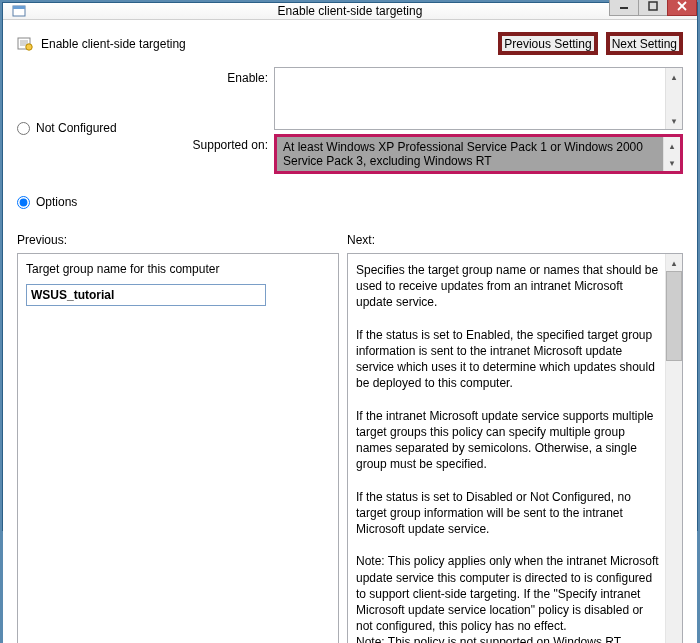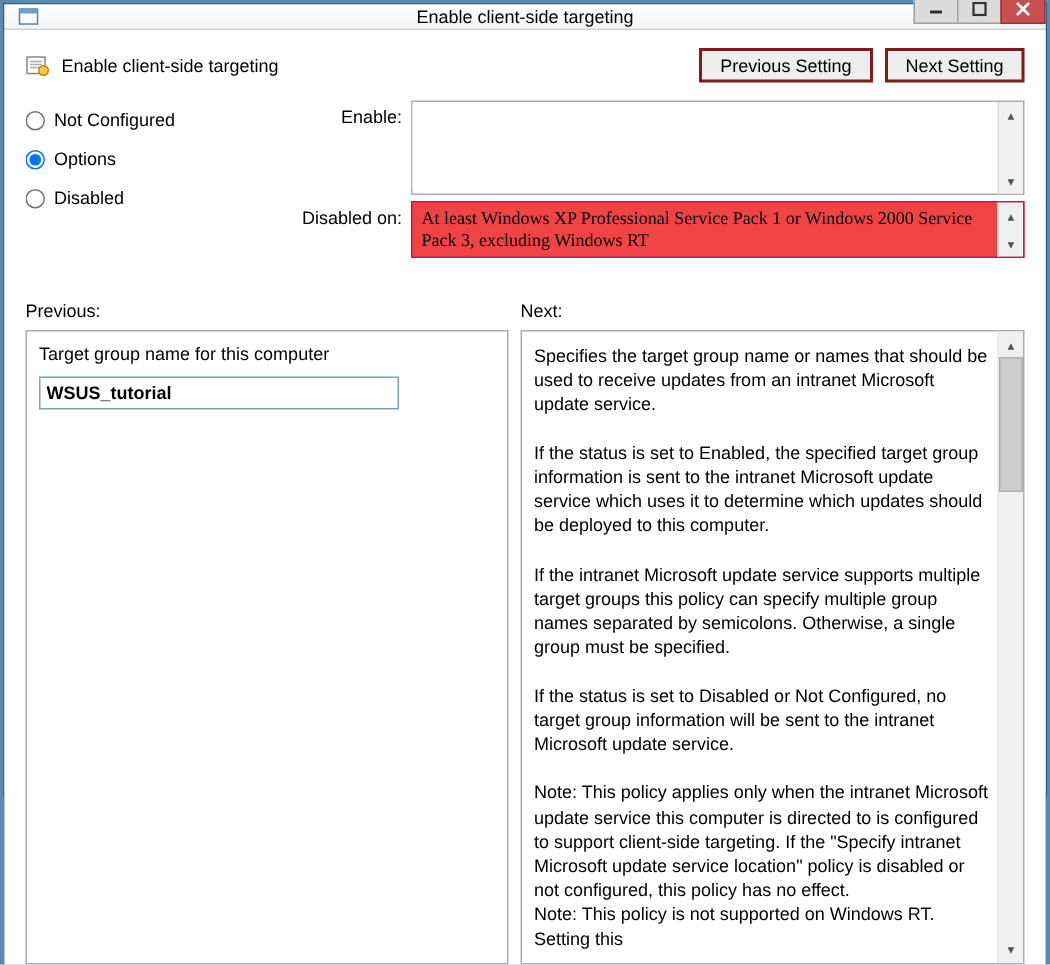--- a/index.html
+++ b/index.html
@@ -83,23 +83,23 @@
   .header-title {
     font-size: 12px;
   }
   .nav-buttons {
     margin-left: auto;
     display: flex;
     gap: 8px;
   }
   .btn {
     height: 23px;
-    padding: 0 12px;
+    padding: 0 2px;
     background: #eee;
-    border: 2px solid #7f1d1d;
+    border: 4px solid #7f1d1d;
     font-size: 12px;
     font-family: inherit;
     cursor: pointer;
     display: flex;
     align-items: center;
   }
   .form-area {
     display: grid;
     grid-template-columns: 150px 95px 1fr;
     padding: 6px 14px;
@@ -112,20 +112,21 @@
     flex-direction: column;
     gap: 12px;
     padding-top: 6px;
   }
   .radio-row {
     display: flex;
     align-items: center;
     gap: 6px;
     font-size: 12px;
     cursor: pointer;
+    margin-top: 48px;
   }
   input[type="radio"] {
     margin: 0;
     width: 13px; height: 13px;
   }
   .lbl-right {
     text-align: right;
     padding-top: 4px;
     font-size: 12px;
   }
@@ -157,27 +158,26 @@
   .scroll-arrow {
     height: 17px;
     display: flex;
     align-items: center;
     justify-content: center;
     font-size: 9px;
     color: #555;
   }
   .supported-box {
     position: relative;
-    border: 1px solid #be185d;
-    background: #ef4444;
+    border: 3px solid #be185d;
+    background: #a3a3a3;
     padding: 3px 20px 3px 6px;
     font-size: 12px;
     color: #000;
     min-height: 36px;
-    font-family: Liberation Serif, serif;
   }
   .section-labels {
     display: flex;
     padding: 18px 14px 6px 14px;
   }
   .section-labels .opt-lbl { width: 330px; }
   .panels {
     display: flex;
     padding: 0 14px 10px 14px;
     gap: 8px;
@@ -293,36 +293,32 @@
     <div class="form-area">
       <div class="radio-col">
         <label class="radio-row">
           <input type="radio" name="state" style="">
           <span>Not Configured</span>
         </label>
         <label class="radio-row">
           <input type="radio" name="state" checked="" style="">
           <span>Options</span>
         </label>
-        <label class="radio-row">
-          <input type="radio" name="state" style="">
-          <span>Disabled</span>
-        </label>
       </div>
 
       <div class="lbl-right">Enable:</div>
       <div class="textarea-wrap">
         <textarea value="" style=""></textarea>
         <div class="scroll-arrows">
           <div class="scroll-arrow">▴</div>
           <div class="scroll-arrow">▾</div>
         </div>
       </div>
 
-      <div class="lbl-right" style="grid-column:2">Disabled on:</div>
+      <div class="lbl-right" style="grid-column:2">Supported on:</div>
       <div class="supported-box">
         <span>At least Windows XP Professional Service Pack 1 or Windows 2000 Service Pack 3, excluding Windows RT</span>
         <div class="scroll-arrows">
           <div class="scroll-arrow">▴</div>
           <div class="scroll-arrow">▾</div>
         </div>
       </div>
     </div>
 
     <div class="section-labels">

